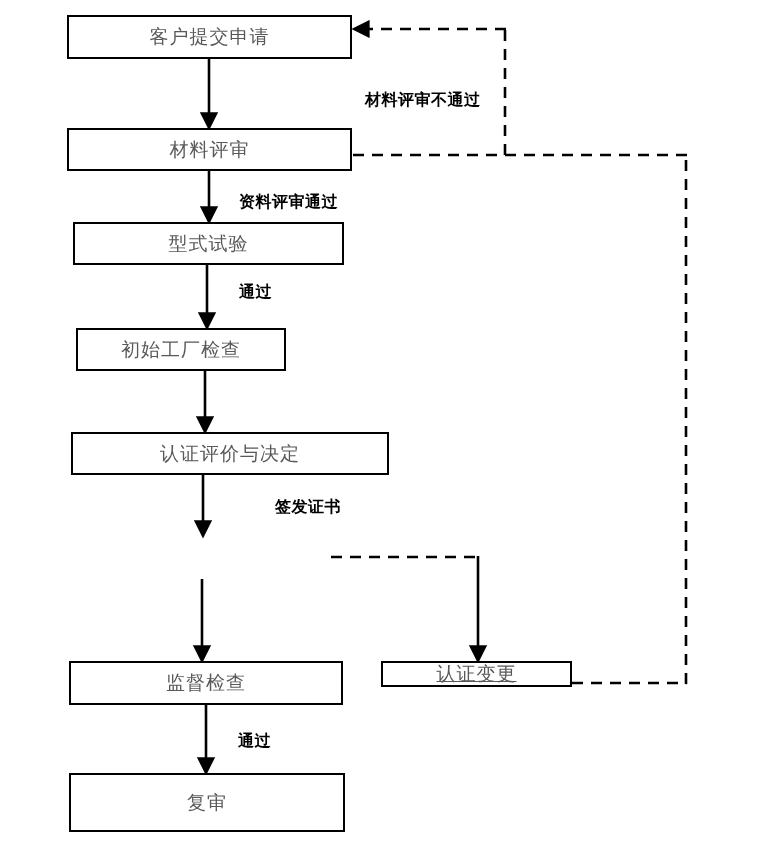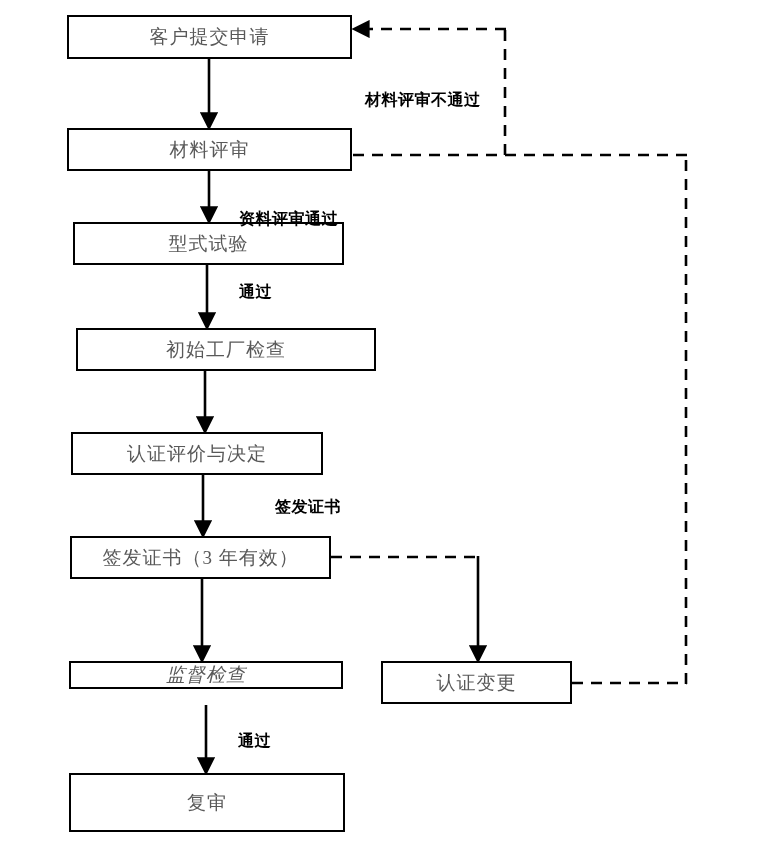--- a/index.html
+++ b/index.html
@@ -92,37 +92,36 @@
     <line x1="686" y1="684" x2="686" y2="155" stroke="#000000" stroke-width="2.6" stroke-dasharray="11 8"></line>
     <line x1="687" y1="155" x2="352" y2="155" stroke="#000000" stroke-width="2.6" stroke-dasharray="11 8"></line>
   </svg>
 
   <div class="node" style="left:67px; top:15px; width:285px; height:44px;">客户提交申请</div>
 
   <div class="node" style="left:67px; top:128px; width:285px; height:43px;">材料评审</div>
 
   <div class="node" style="left:73px; top:222px; width:271px; height:43px;">型式试验</div>
 
-  <div class="node" style="left:76px; top:328px; width:300px; height:43px;">初始工厂检查</div>
+  <div class="node" style="left:76px; top:328px; width:210px; height:43px;">初始工厂检查</div>
 
-  <div class="node" style="left:71px; top:432px; width:252px; height:43px;">认证评价与决定</div>
+  <div class="node" style="left:71px; top:432px; width:318px; height:43px;">认证评价与决定</div>
 
-  <div class="node" style="left:70px; top:536px; width:261px; height:43px;">签发证书（3 年有效）</div>
 
-  <div class="node" style="left:69px; top:661px; width:274px; height:28px;font-style:italic;">监督检查</div>
+  <div class="node" style="left:69px; top:661px; width:274px; height:44px;">监督检查</div>
 
   <div class="node" style="left:69px; top:773px; width:276px; height:59px;">复审</div>
 
-  <div class="node" style="left:381px; top:661px; width:191px; height:43px;">认证变更</div>
+  <div class="node" style="left:381px; top:661px; width:191px; height:26px;text-decoration:underline;">认证变更</div>
 
   <div class="edge-label" style="left:348px; top:88px;margin-left:17px;">
     <div>材料评审不通过</div>
   </div>
 
-  <div class="edge-label" style="left:239px; top:207px;text-align:center;">资料评审通过</div>
+  <div class="edge-label" style="left:239px; top:190px;text-align:center;">资料评审通过</div>
 
   <div class="edge-label" style="left:239px; top:280px;">通过</div>
 
   <div class="edge-label" style="left:275px; top:495px;">签发证书</div>
 
   <div class="edge-label" style="left:238px; top:729px;">通过</div>
 
 </div>
 
 </body></html>

